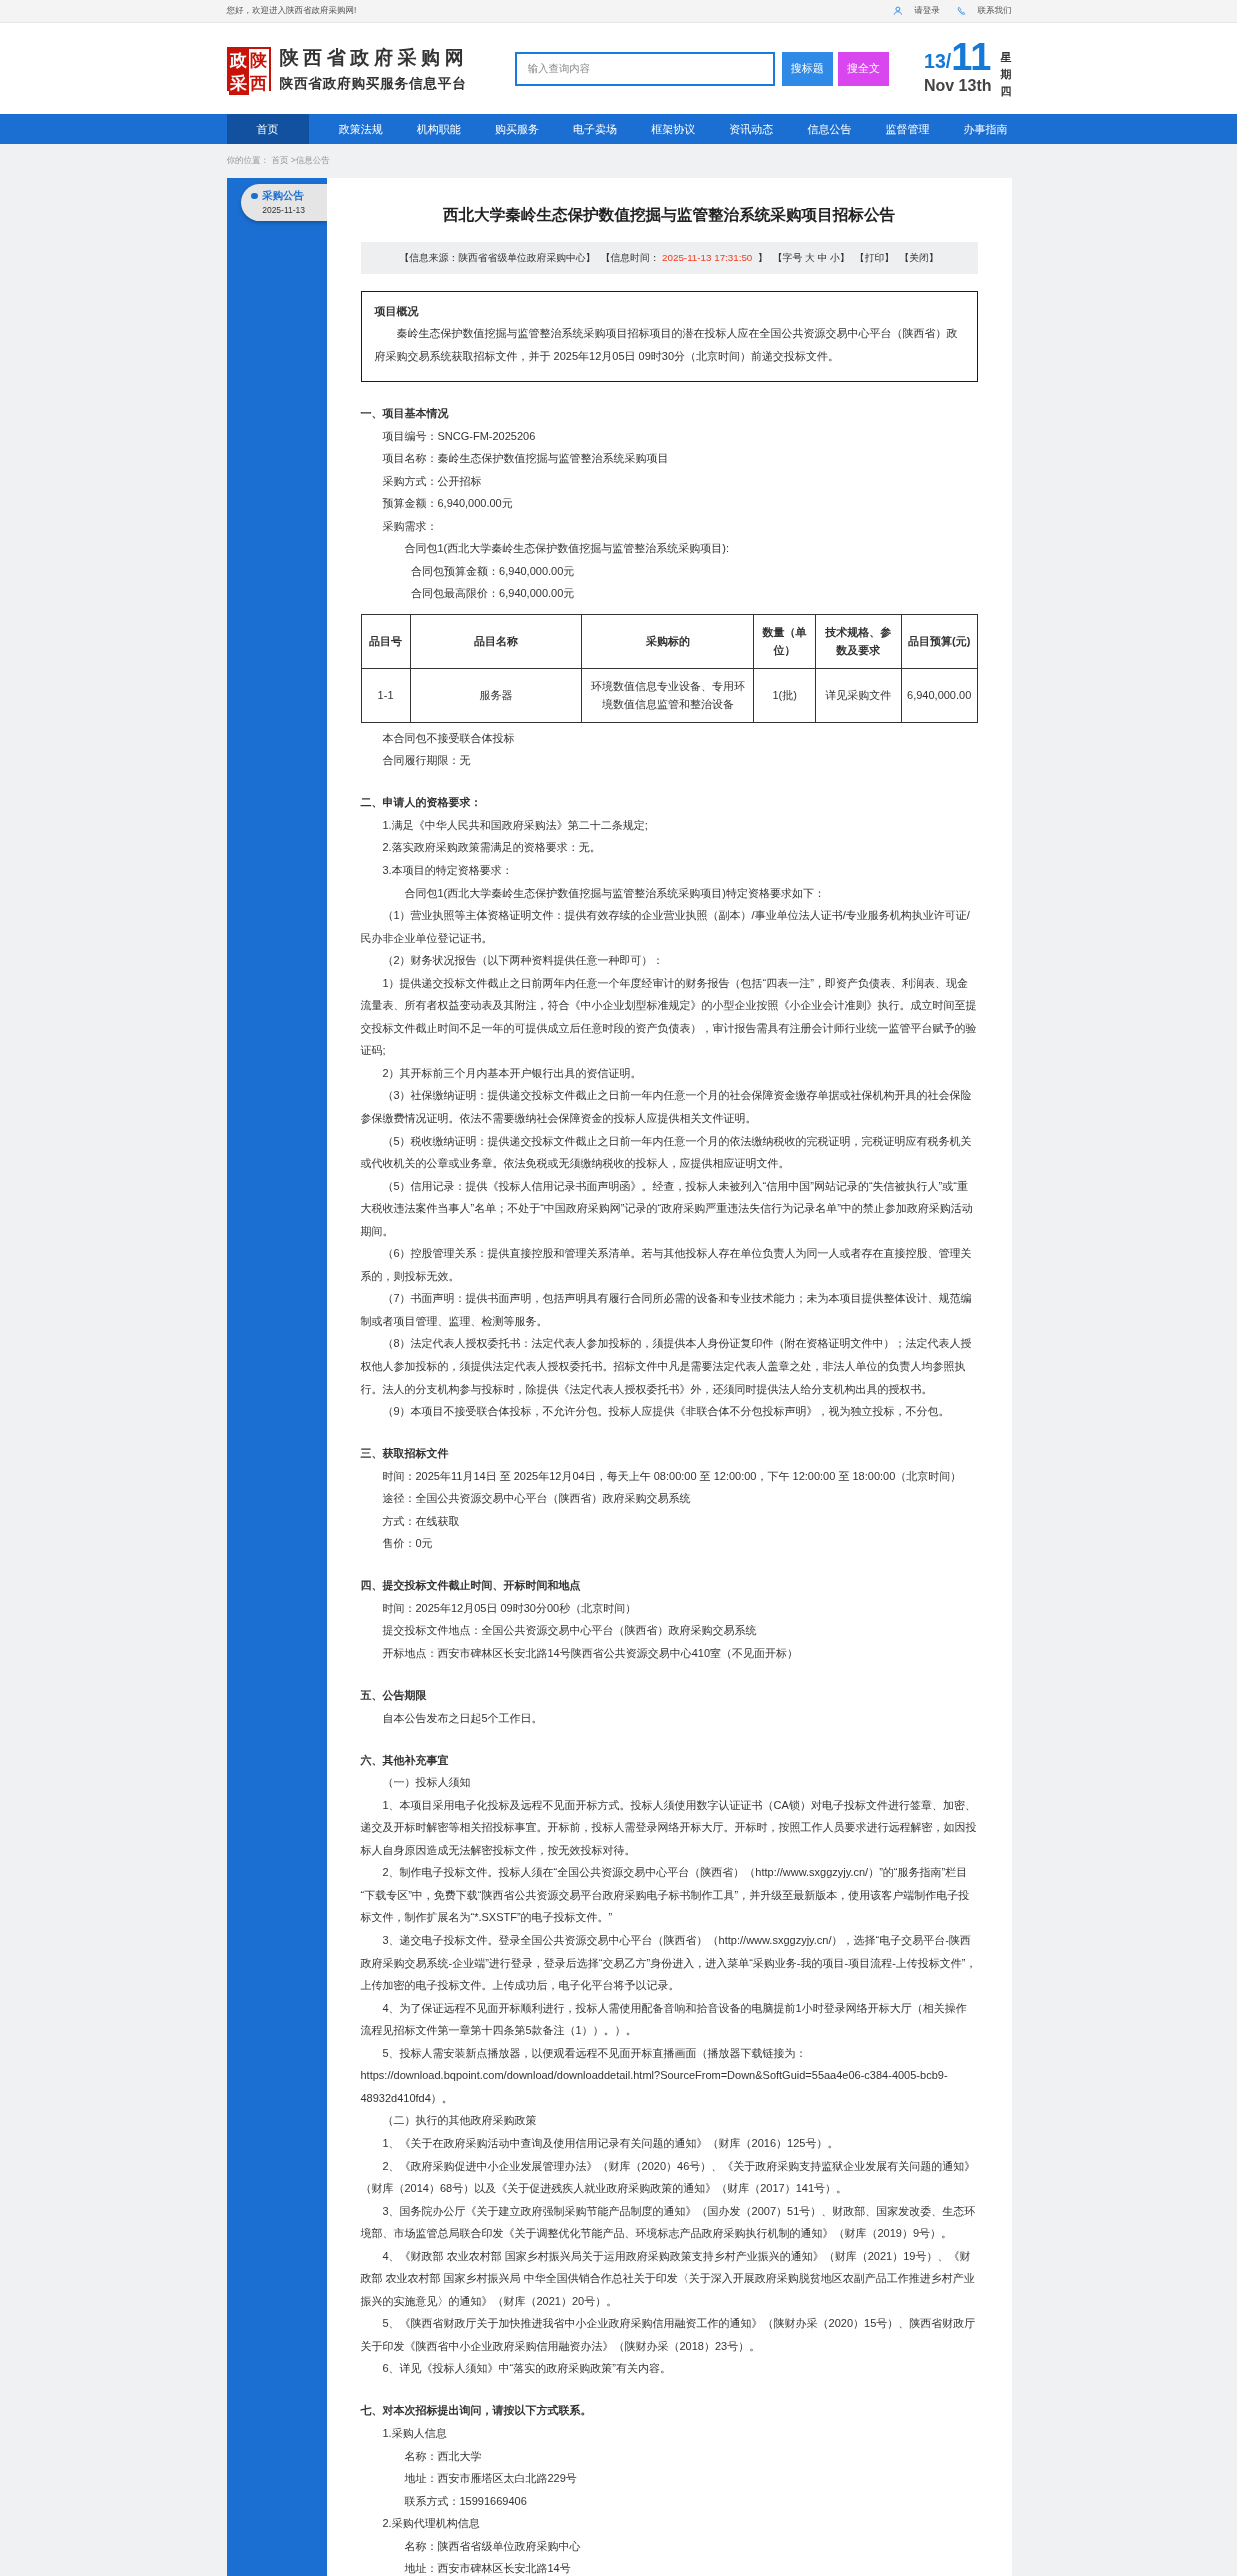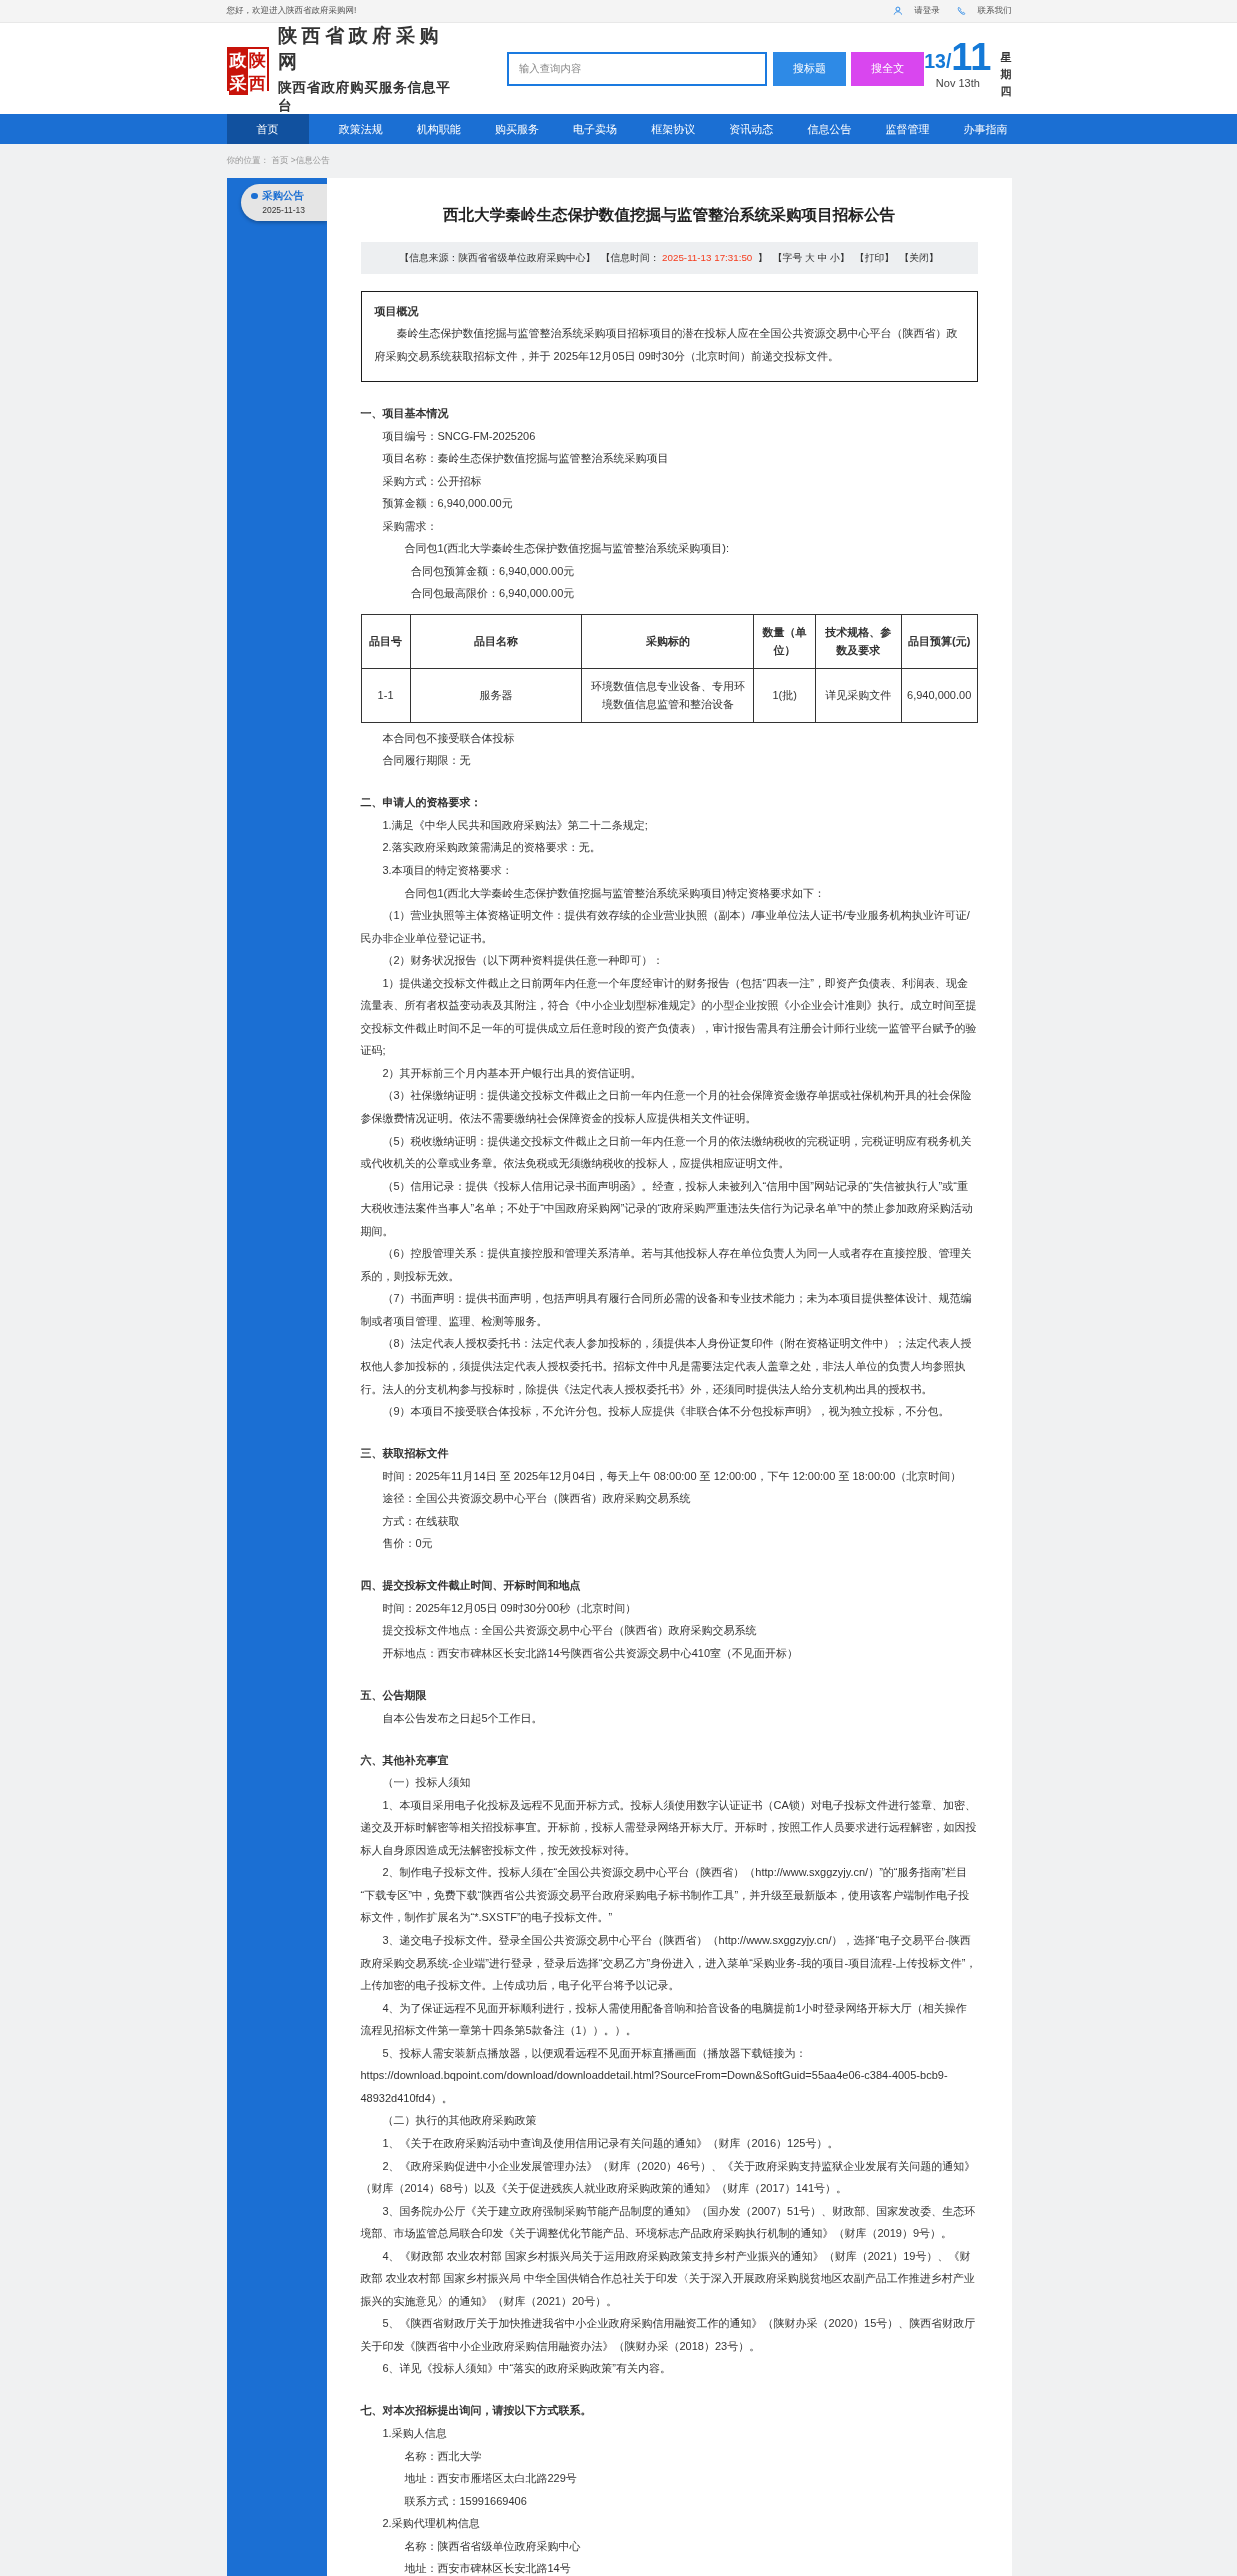--- a/index.html
+++ b/index.html
@@ -21,29 +21,29 @@
   .seal { width:44px; height:44px; border:2px solid #c8130a; background:#fff; display:grid; grid-template-columns:1fr 1fr; grid-template-rows:1fr 1fr; }
   .seal span { display:flex; align-items:center; justify-content:center; font-size:17px; font-weight:bold; }
   .seal .r { background:#c8130a; color:#fff; }
   .seal .w { background:#fff; color:#c8130a; }
   .site-names { display:flex; flex-direction:column; gap:3.9px; }
   .site-name { font-size:19px; font-weight:bold; color:#333; letter-spacing:4.6px; }
   .site-sub  { font-size:13.7px; font-weight:bold; color:#333; letter-spacing:0.7px; }
   .search-group { display:flex; align-items:center; margin-left:47px; }
   .search-input { width:260px; height:34px; border:2px solid #1a7ae0; font-size:10.4px; padding:0 10.4px; color:#333; outline:none; }
   .search-input::placeholder { color:#888; }
-  .search-btn { width:73px; height:34px; border:none; color:#fff; font-size:11px; cursor:pointer; }
+  .search-btn { width:51px; height:34px; border:none; color:#fff; font-size:11px; cursor:pointer; }
   .btn-title { background:#2e8ae6; margin-left:6.5px; }
   .btn-full  { background:#d946ef; margin-left:5.2px; }
   .date-group { margin-left:auto; display:flex; align-items:flex-start; gap:9px; }
   .date-left { display:flex; flex-direction:column; align-items:center; }
   .date-nums { display:flex; align-items:flex-start; line-height:1; }
   .date-dd { font-size:19.5px; font-weight:bold; color:#1479d7; margin-top:14.3px; }
   .date-mm { font-size:38px; font-weight:bold; color:#1479d7; }
-  .date-en { font-size:11px; font-weight:normal; color:#444; margin-top:1px; }
+  .date-en { font-size:16px; font-weight:bold; color:#444; margin-top:1px; }
   .date-week { display:flex; flex-direction:column; font-size:11px; color:#333; font-weight:bold; line-height:1.55; margin-top:10.4px; }
 
   
   .nav { height:30px; background:#1b6fd3; }
   .nav .container { display:flex; height:100%; align-items:stretch; justify-content:space-between; }
   .nav-item { display:flex; align-items:center; color:#fff; font-size:11px; cursor:pointer; padding:0 3.9px; }
   .nav-item.active { background:#11519f; padding:0 30px; }
 
   
   .crumb-row { padding:10.4px 0 11.7px 0; }

